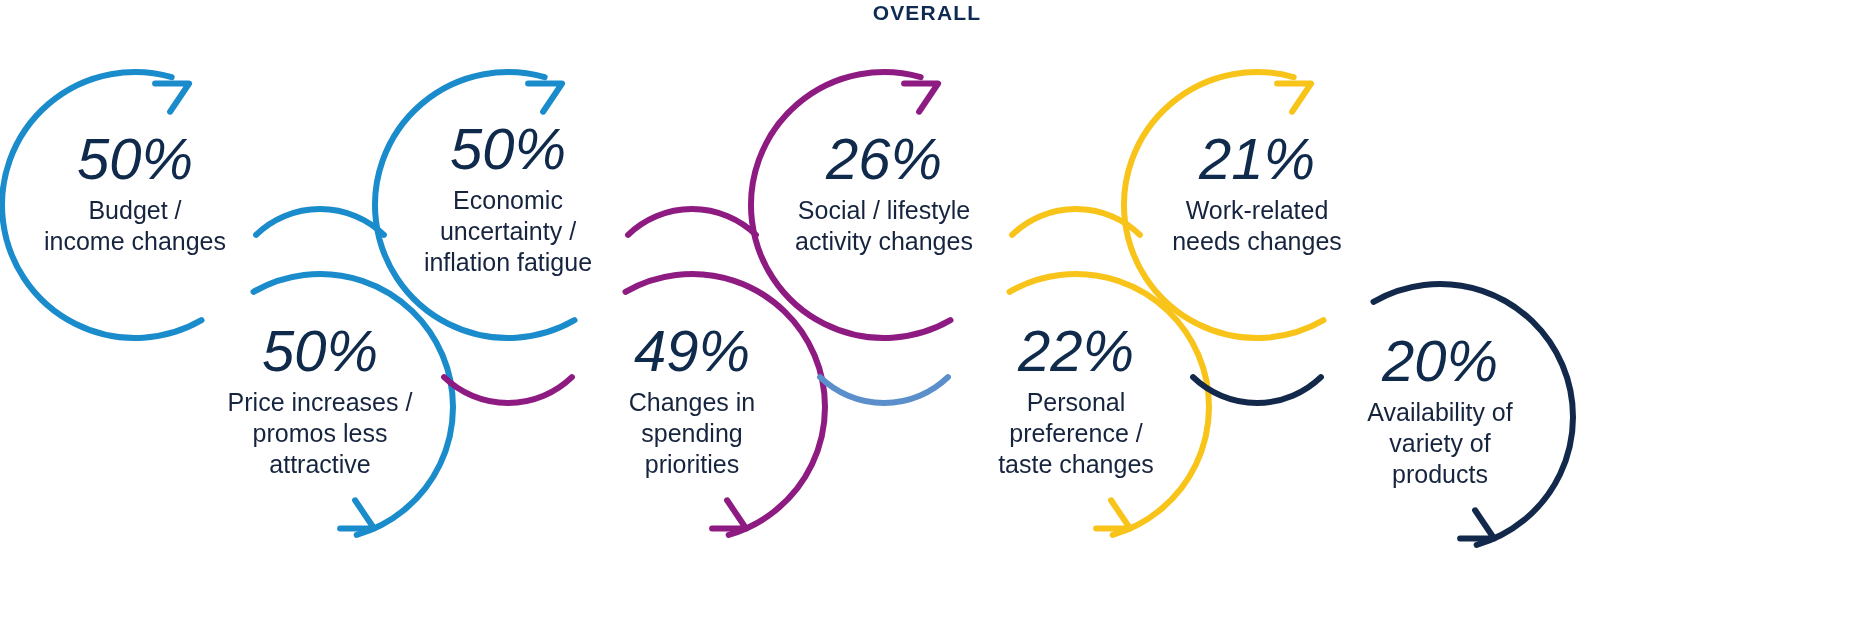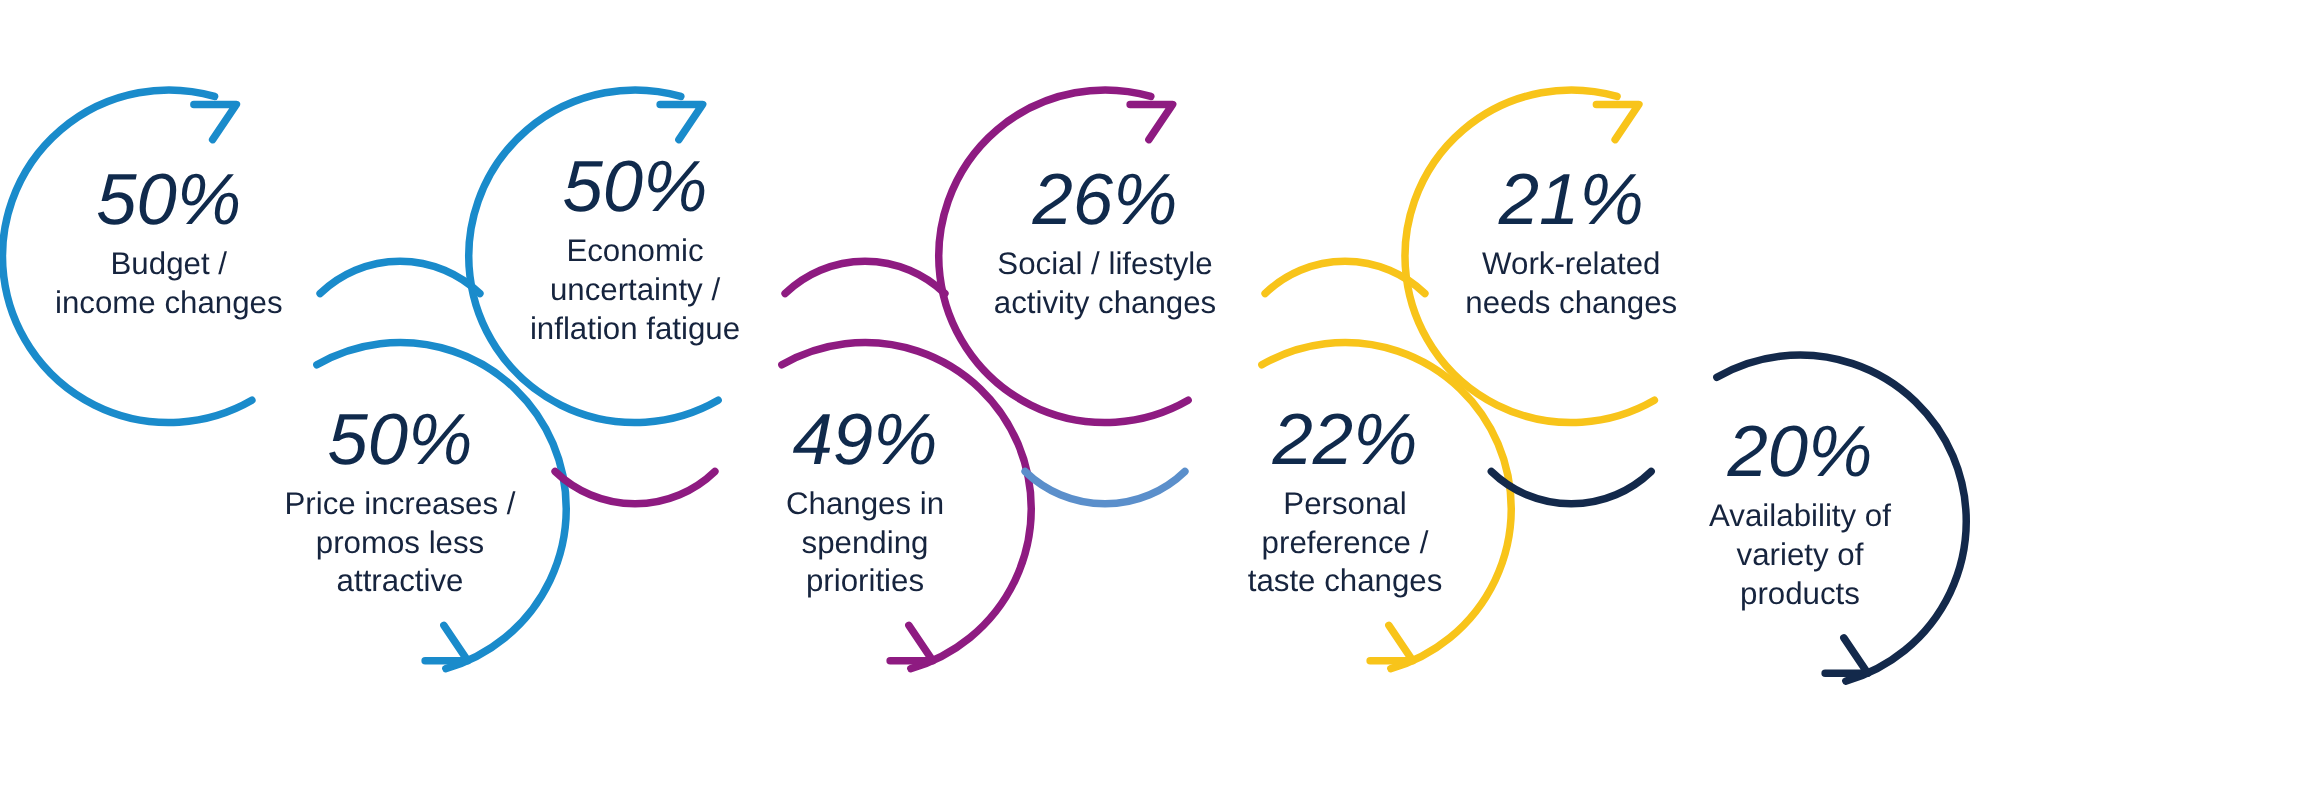--- a/index.html
+++ b/index.html
@@ -21,20 +21,21 @@
     font-size:25px;fill:#16243E;text-anchor:middle;font-weight:400;
     font-family:"Liberation Sans","DejaVu Sans",sans-serif;
   }
   .ring{fill:none;stroke-linecap:round;stroke-linejoin:round;}
 </style>
 </head>
 <body>
 
 <div id="stage">
 
+  <div id="title">OVERALL</div>
 
   <svg class="board" viewBox="0 0 1854 640" xmlns="http://www.w3.org/2000/svg">
     <g id="rings">
         <g>
           <path d="M 201.50 320.18 A 133 133 0 1 1 171.66 77.15" class="ring" stroke="#1A8BCB" stroke-width="6"></path>
           <path d="M 170.1 111.7
        L 189.1 83.5
        L 155.1 83.5" class="ring" stroke="#1A8BCB" stroke-width="6"></path>
         </g>
         <g>

